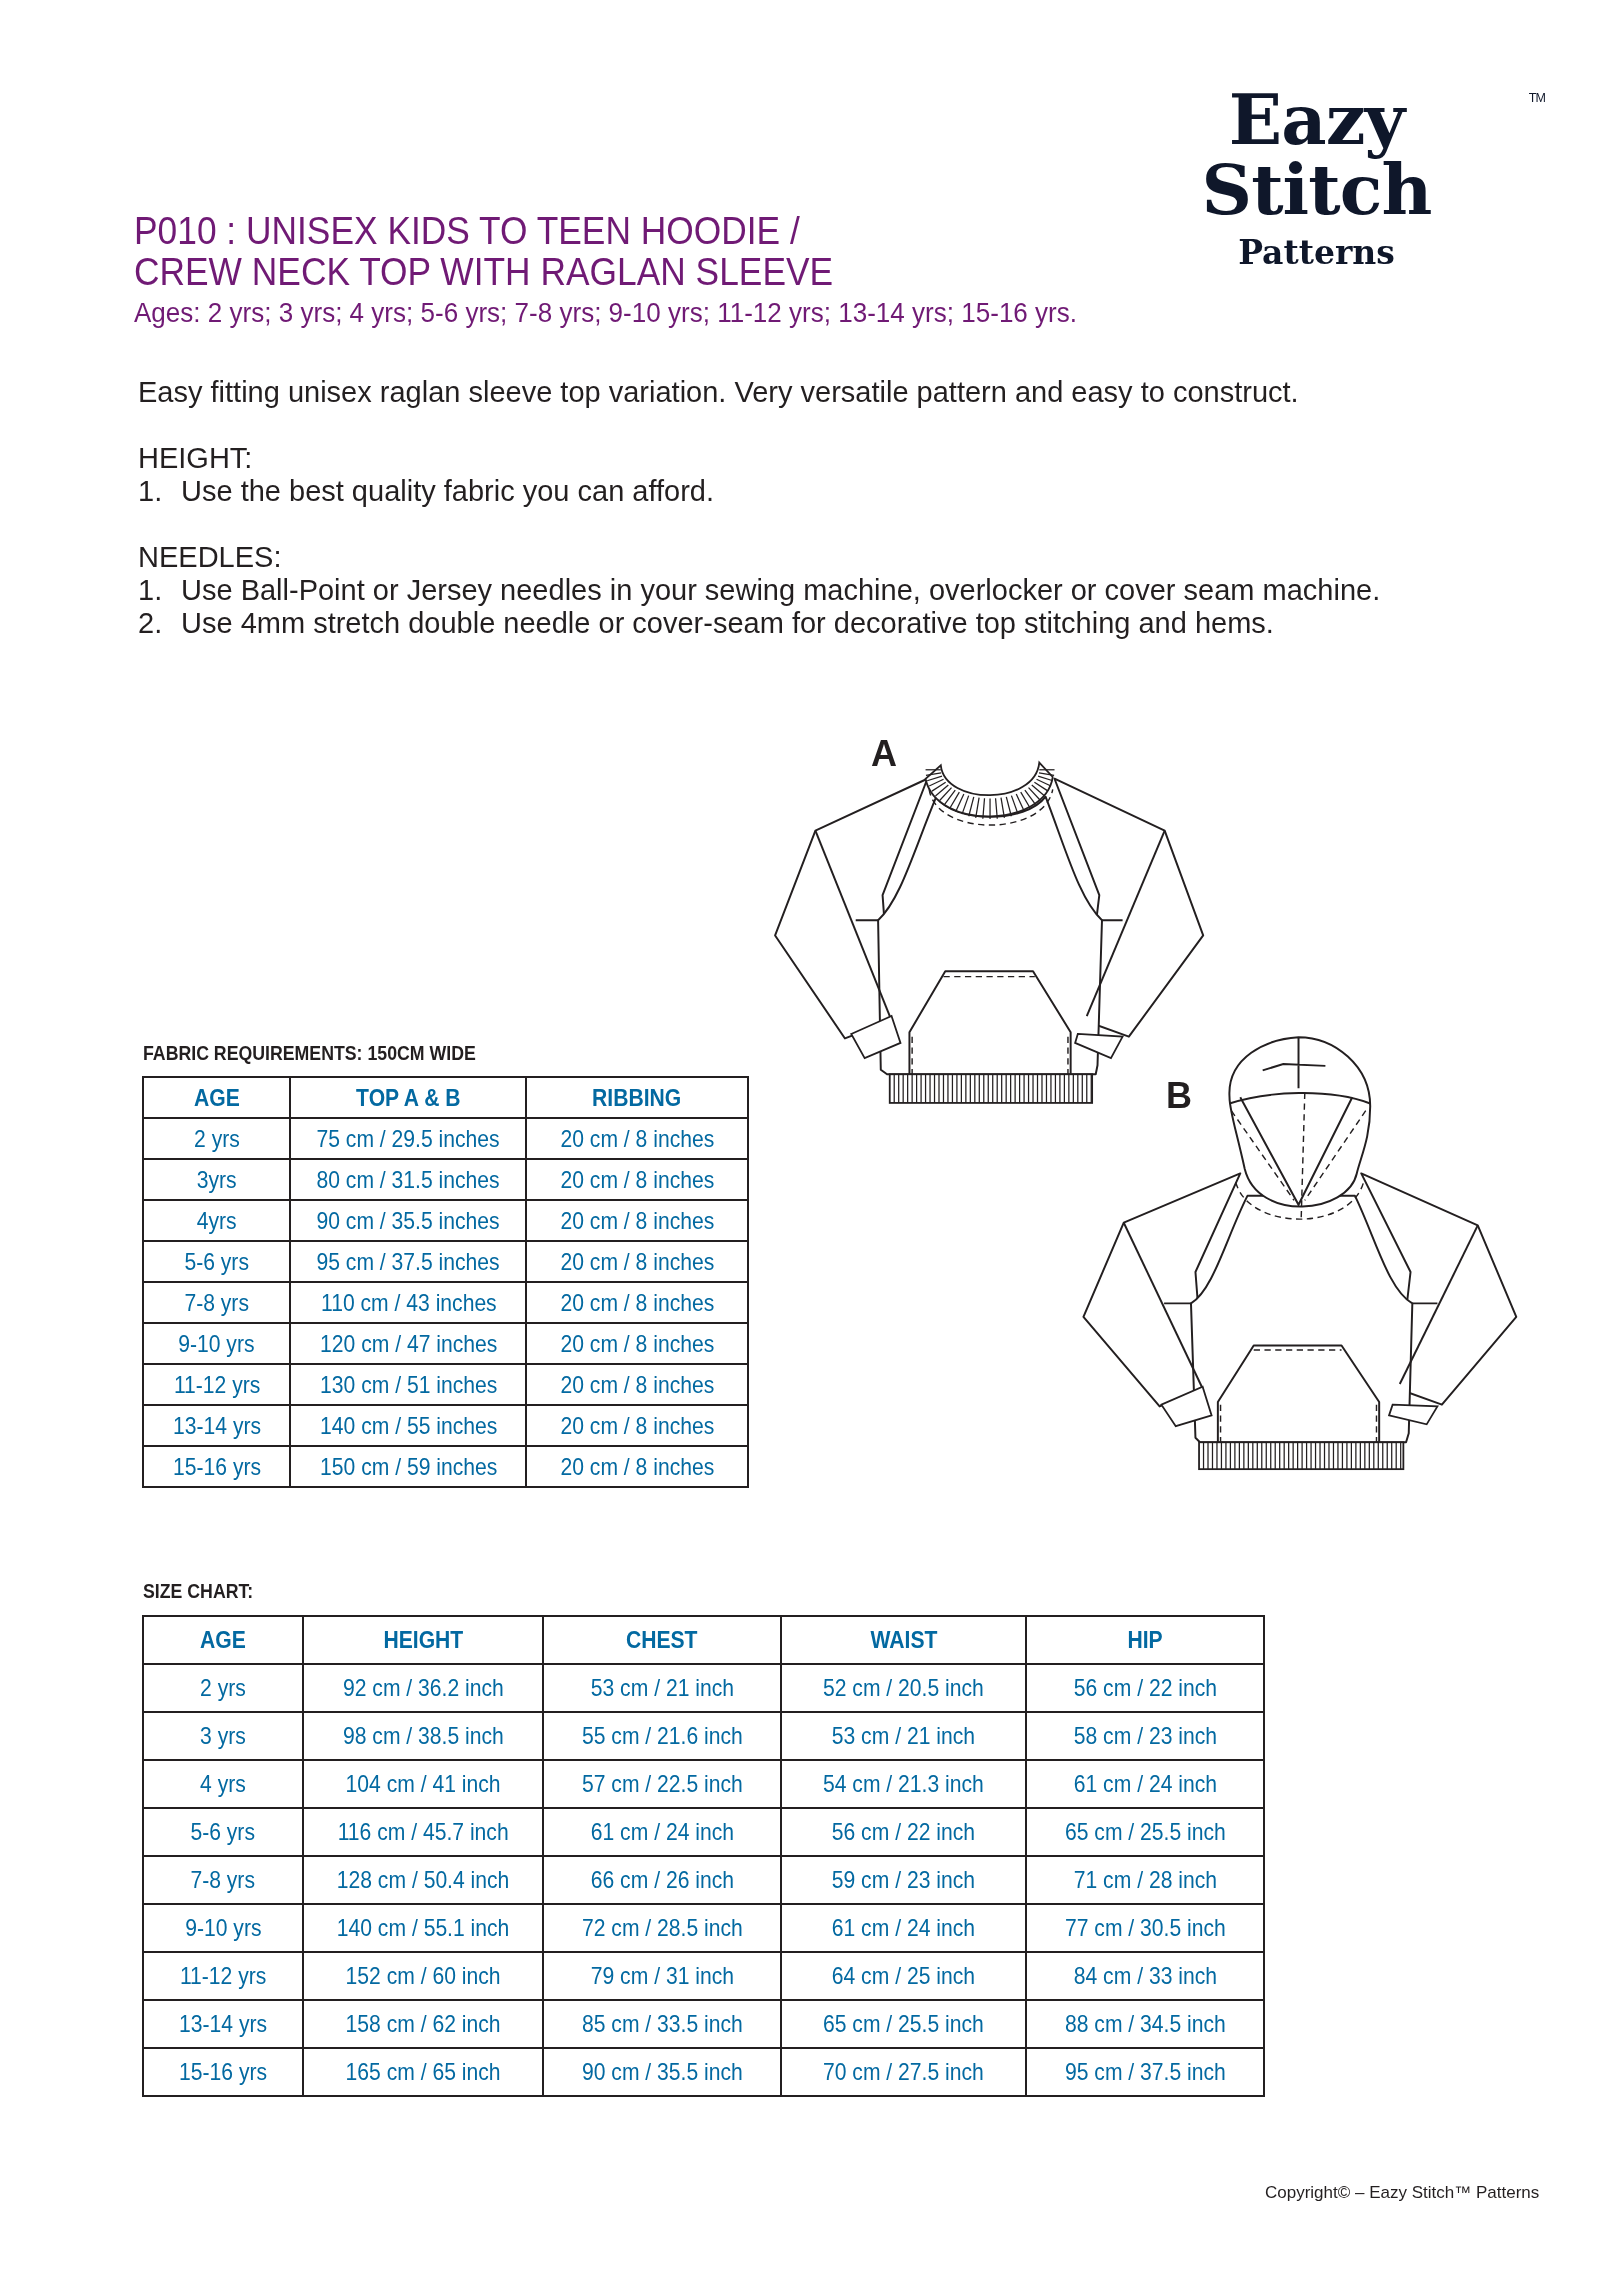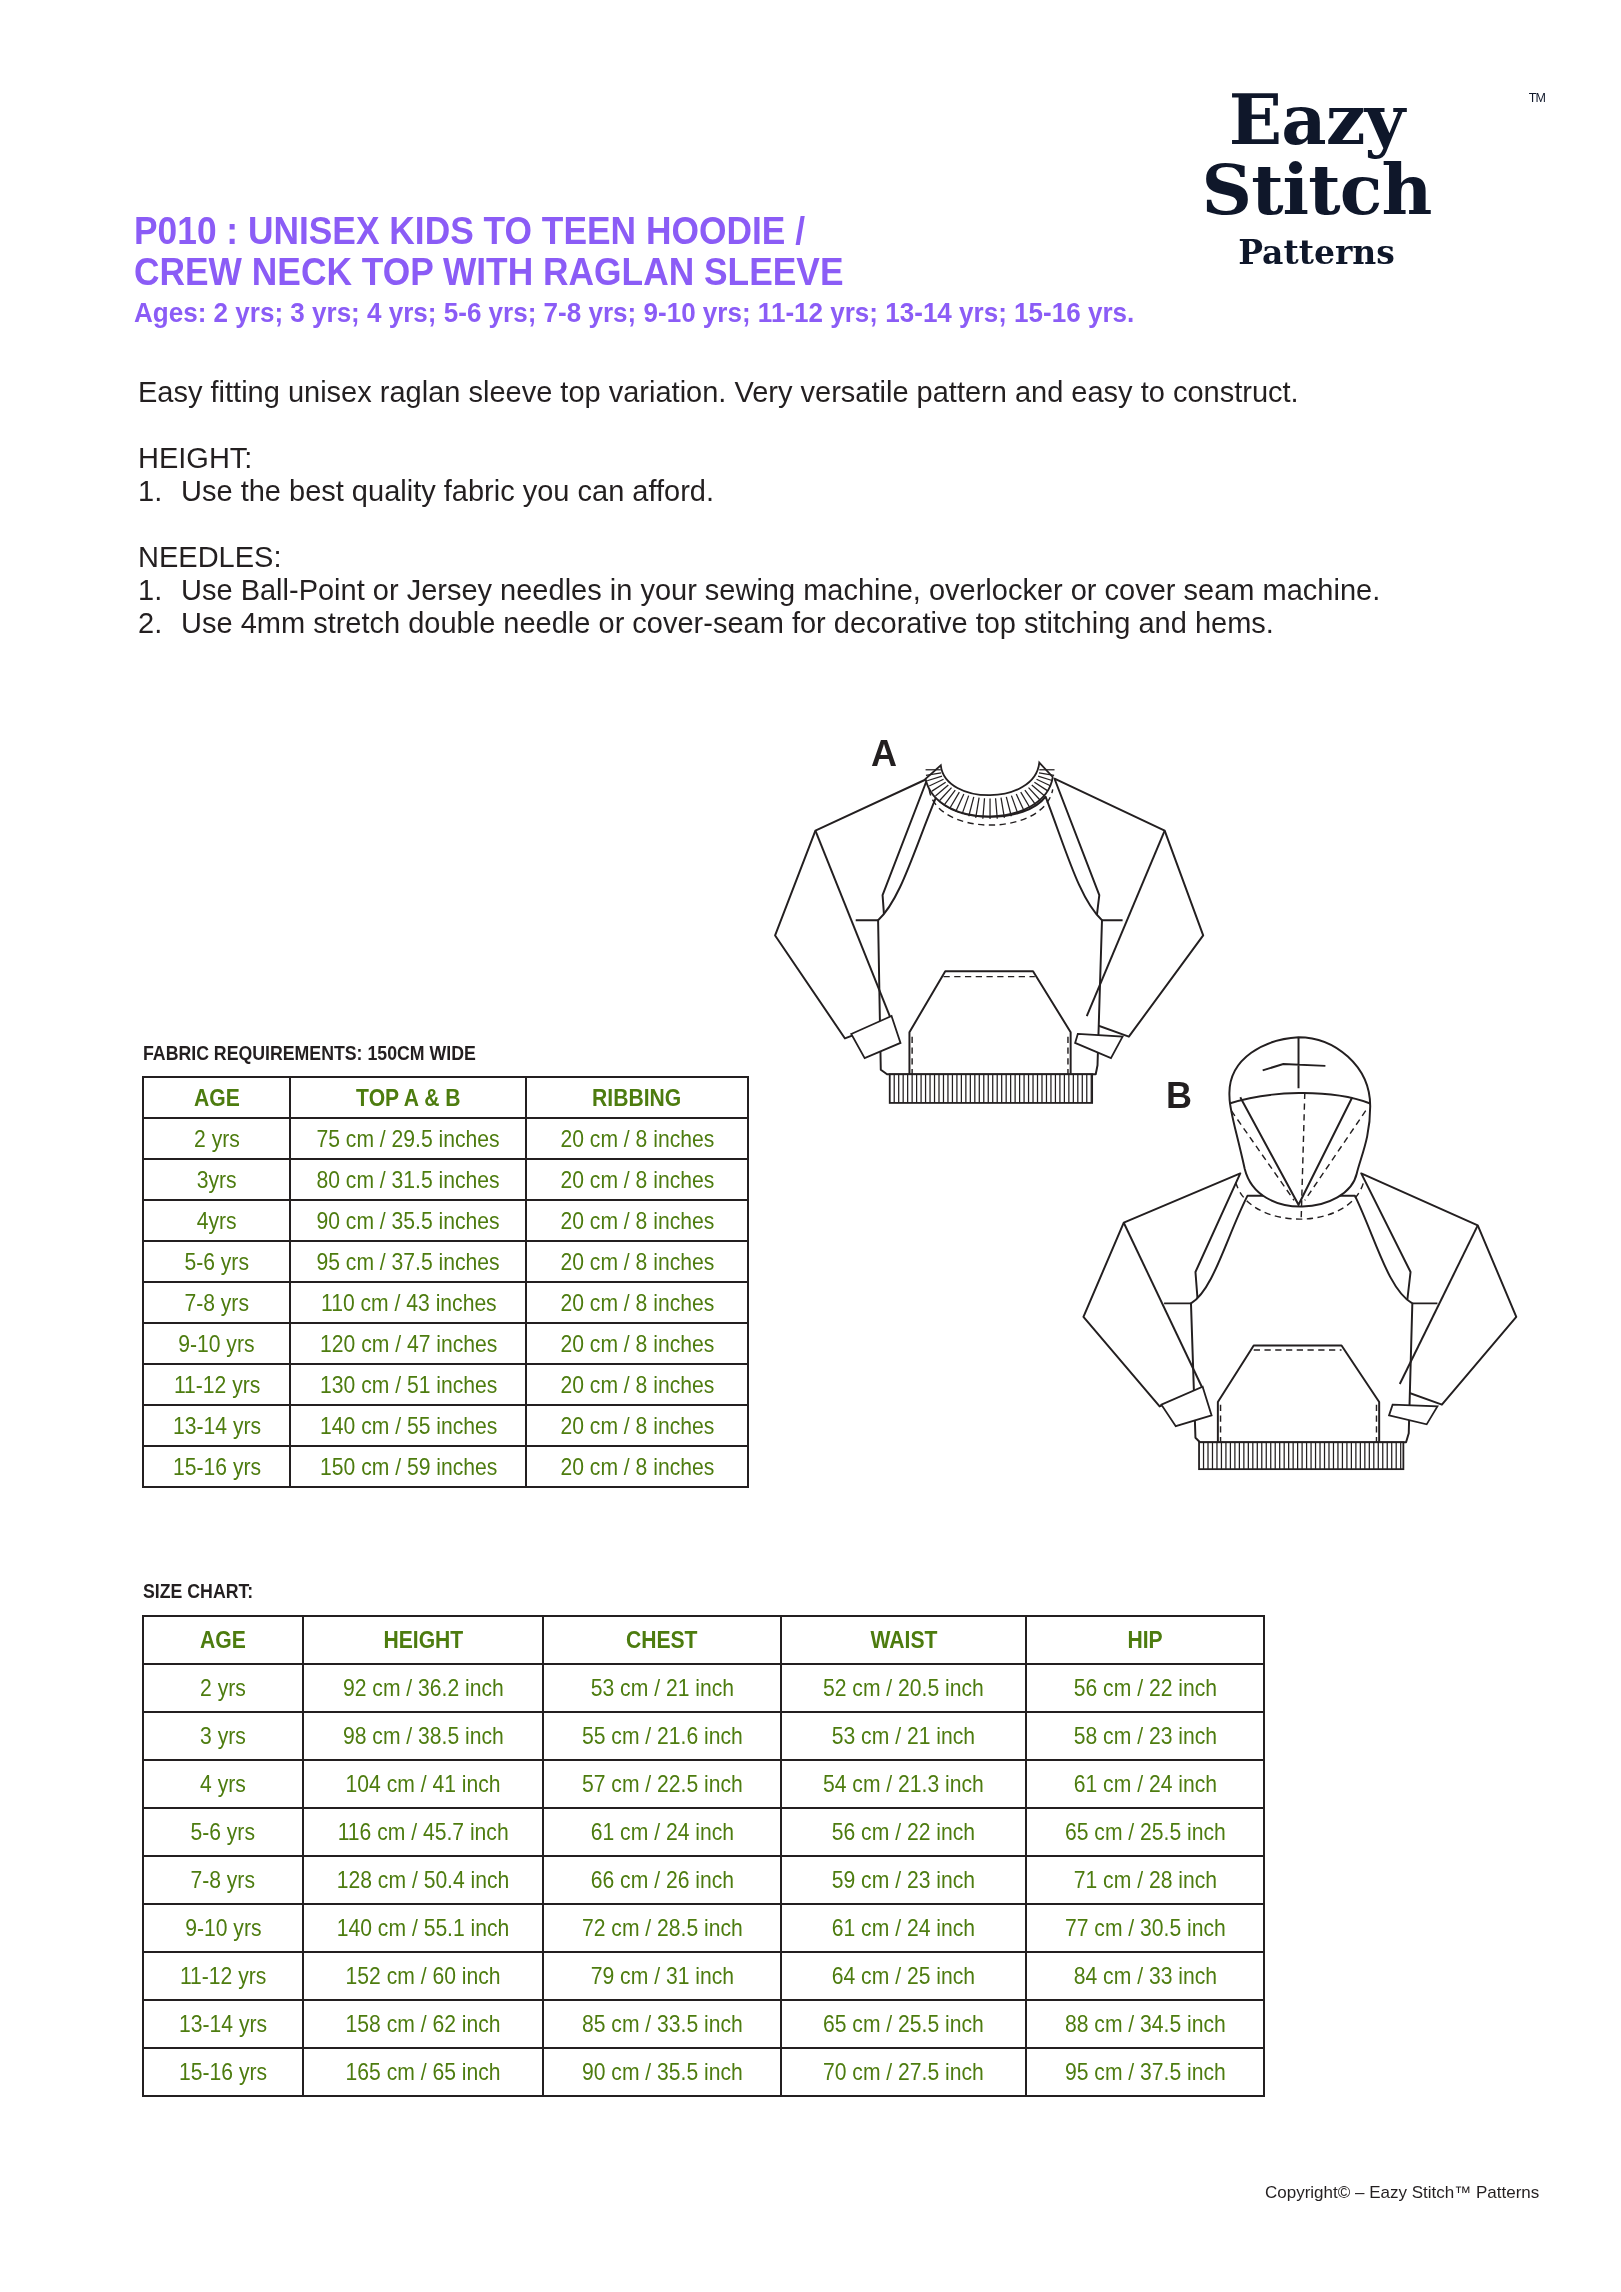--- a/index.html
+++ b/index.html
@@ -3,38 +3,38 @@
 <meta charset="utf-8">
 <style>
   html, body { margin: 0; padding: 0; background: #ffffff; }
   body { width: 1621px; height: 2293px; position: relative; overflow: hidden; color: #231f20; font-family: "Liberation Sans", sans-serif; }
 
   .logo { position: absolute; left: 1115px; top: 85px; width: 403px; text-align: center; color: #0f172a; font-family: "DejaVu Serif", serif; font-weight: bold; }
   .logo .brand { font-size: 70px; letter-spacing: -0.9px; line-height: 1; position: relative; display: inline-block; }
   .logo .tm { position: absolute; right: -27px; top: 7.2px; font-family: "Liberation Sans", sans-serif; font-weight: normal; font-size: 12.5px; }
   .logo .sub { font-size: 33px; line-height: 1; margin-top: 10.7px; }
 
-  .title { position: absolute; left: 134px; top: 211px; color: #8b5cf6; font-weight: bold; }
+  .title { position: absolute; left: 134px; top: 211px; color: #701a75; font-weight: normal; }
   .title .line { font-size: 38px; line-height: 41px; transform: scaleX(0.93); transform-origin: left; white-space: nowrap; }
   .title .ages { font-size: 28px; line-height: 39px; margin-top: 0px; transform: scaleX(0.93); transform-origin: left; white-space: nowrap; }
 
   .body-text { position: absolute; left: 138px; top: 376px; font-size: 29px; line-height: 33px; color: #231f20; }
   .body-text .para { margin: 0 0 33px 0; white-space: nowrap; }
   .body-text .heading { white-space: nowrap; }
   .body-text ol { list-style: none; margin: 0 0 33px 0; padding: 0; }
   .body-text li { white-space: nowrap; }
   .body-text li .num { display: inline-block; width: 43px; }
 
   .illus-a { position: absolute; left: 766px; top: 725px; width: 466px; height: 403px; }
   .illus-b { position: absolute; left: 1070px; top: 1021px; width: 466px; height: 502px; }
   .fig-label { position: absolute; font-weight: bold; font-size: 36px; color: #231f20; }
 
   .section-label { position: absolute; font-weight: bold; font-size: 19.7px; color: #231f20; transform: scaleX(0.9); transform-origin: left; white-space: nowrap; }
 
-  table { position: absolute; border-collapse: collapse; font-size: 24px; color: #4d7c0f; }
+  table { position: absolute; border-collapse: collapse; font-size: 24px; color: #0369a1; }
   table td, table th { border: 2.7px solid #231f20; text-align: center; padding: 0; white-space: nowrap; }
   table th { font-weight: bold; }
   .fabric-table { left: 142px; top: 1076px; width: 607px; }
   .fabric-table th, .fabric-table td { height: 39px; }
   .fabric-table .c1 { width: 145px; } .fabric-table .c2 { width: 233px; } .fabric-table .c3 { width: 219px; }
 
   .size-table { left: 142px; top: 1615px; width: 1123px; }
   .size-table th, .size-table td { height: 46px; }
   .size-table .c1 { width: 159px; } .size-table .c2 { width: 239px; text-align: center; } .size-table .c3 { width: 237px; } .size-table .c4 { width: 244px; } .size-table .c5 { width: 237px; }
   .cond { display: inline-block; transform: scaleX(0.88); }

